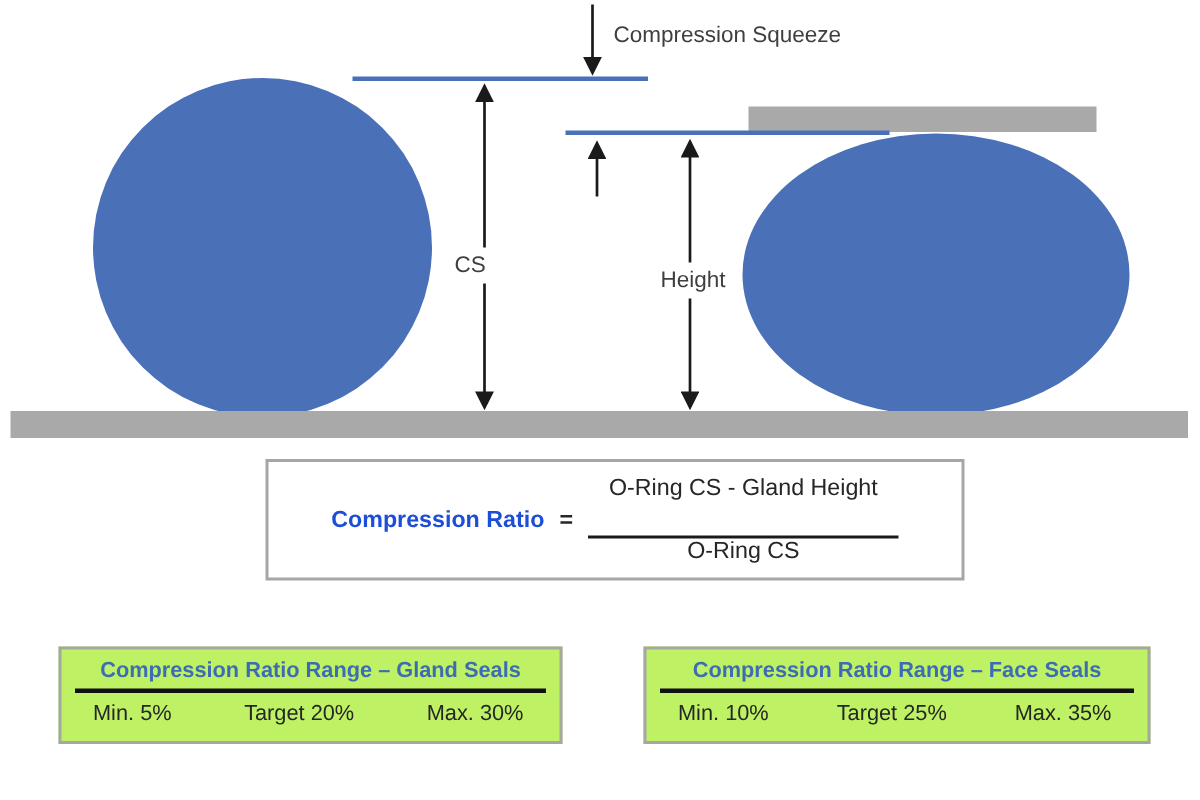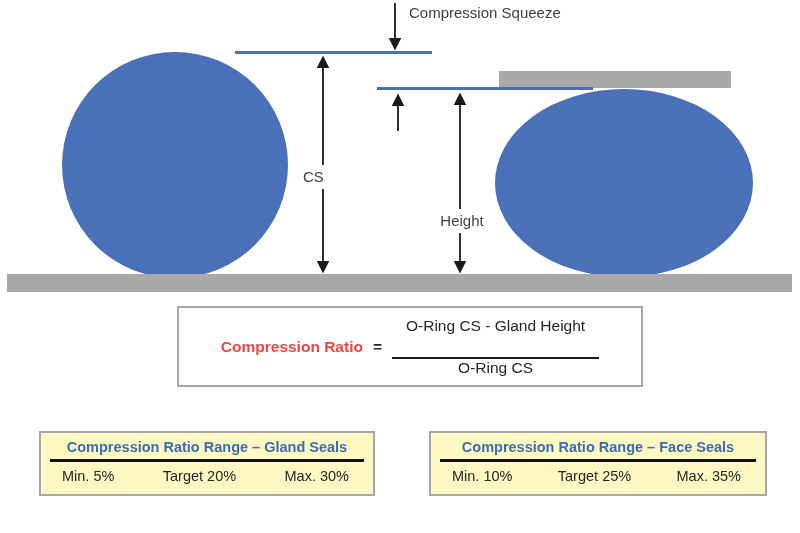--- a/index.html
+++ b/index.html
@@ -41,37 +41,37 @@
     position: absolute; left: 0; top: 0; width: 800px; height: 300px;
     pointer-events: none;
   }
   .diagram-label {
     position: absolute;
     color: #3F3F3F;
     font-size: 15px;
     line-height: 20px;
     background: #ffffff;
   }
-  .squeeze-label { left: 409px; top: 3px; background: transparent; }
+  .squeeze-label { left: 409px; top: 14px; background: transparent; }
   .cs-label { left: 303px; top: 165px; width: 40px; padding: 2px 0; }
-  .height-label { left: 431px; top: 175px; width: 62px; text-align: center; padding: 2px 0; margin-top: 34px; }
+  .height-label { left: 431px; top: 175px; width: 62px; text-align: center; padding: 2px 0; }
 
   
   .formula-box {
     position: absolute;
     left: 177px; top: 306px; width: 466px; height: 81px;
     border: 2px solid #A6A6A6;
     background: #ffffff;
     display: flex;
     align-items: center;
     justify-content: center;
     gap: 10px;
   }
   .formula-lhs {
-    color: #ef4444;
+    color: #1d4ed8;
     font-weight: bold;
     font-size: 15.5px;
     white-space: nowrap;
   }
   .formula-eq {
     color: #262626;
     font-weight: bold;
     font-size: 15.5px;
   }
   .fraction { text-align: center; color: #262626; font-size: 15.5px; }
@@ -80,21 +80,21 @@
     border-bottom: 2.5px solid #1a1a1a;
     white-space: nowrap;
   }
   .fraction .denominator { padding-top: 0; }
 
   
   .range-box {
     position: absolute;
     top: 431px; height: 65px;
     border: 2px solid #A6A6A6;
-    background: #fef9c3;
+    background: #bef264;
   }
   .range-box.left  { left: 39px;  width: 336px; }
   .range-box.right { left: 429px; width: 338px; }
   .range-title {
     color: #3D6CB4;
     font-weight: bold;
     font-size: 14.5px;
     text-align: center;
     margin-top: 6px;
     white-space: nowrap;

